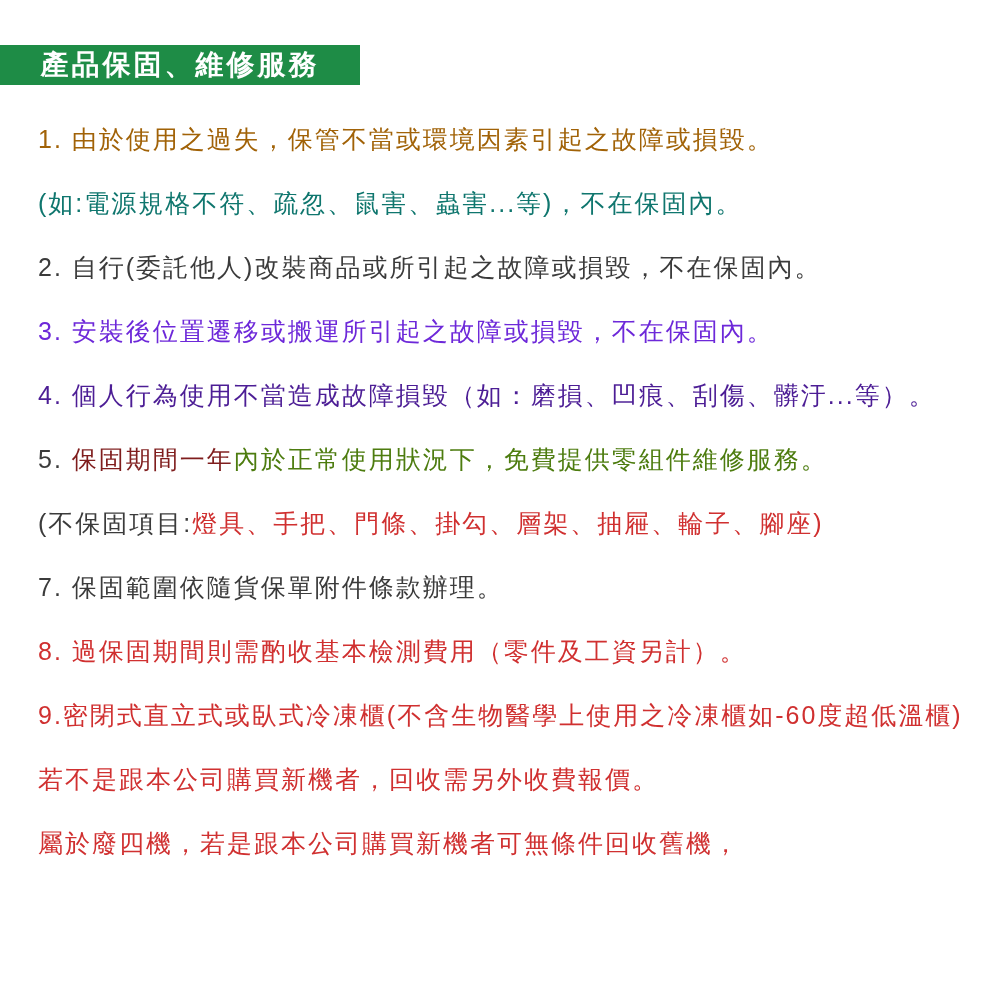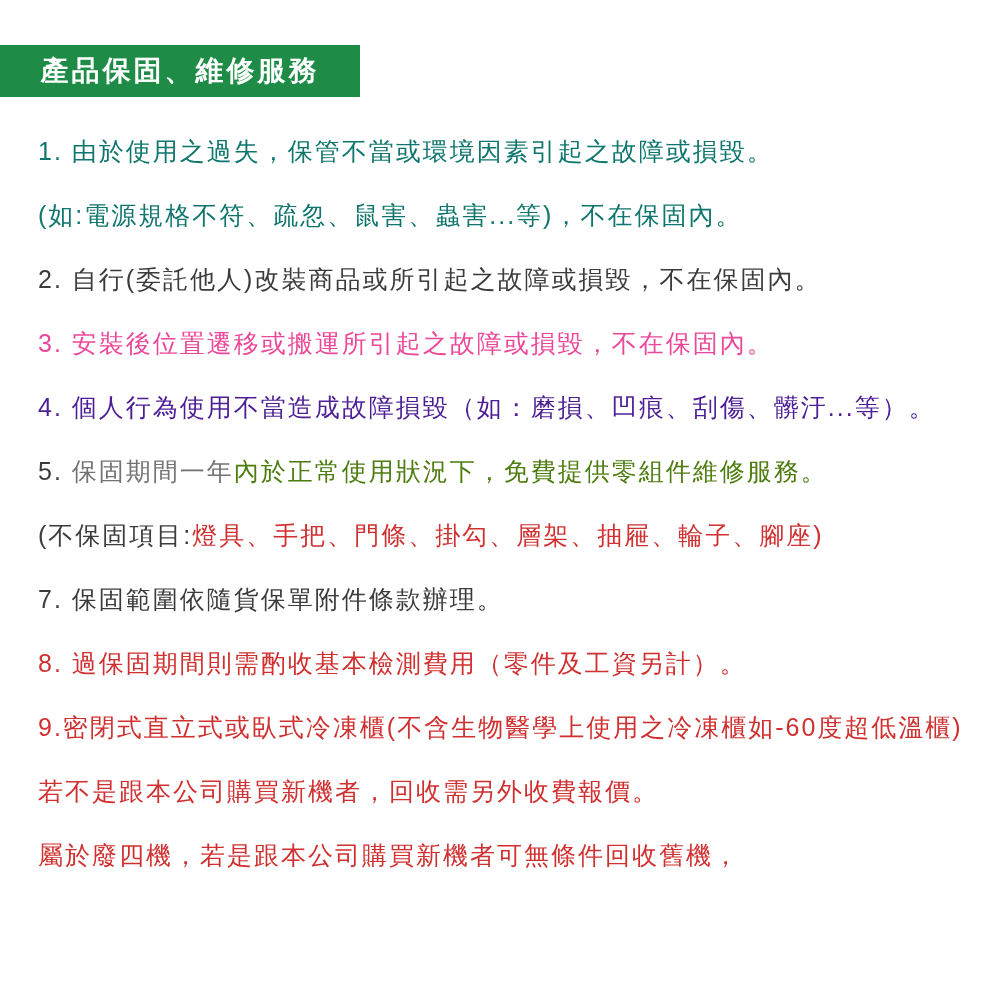--- a/index.html
+++ b/index.html
@@ -10,21 +10,21 @@
   body {
     width: 1000px;
     height: 1000px;
     background: #ffffff;
     overflow: hidden;
     font-family: "Liberation Sans", "DejaVu Sans", sans-serif;
   }
   .title-badge {
     margin-top: 45px;
     width: 360px;
-    height: 52px;
+    height: 40px;
     background: #1e8c46;
     display: flex;
     align-items: center;
     justify-content: center;
   }
   .title-badge-text {
     color: #ffffff;
     font-size: 28px;
     font-weight: 700;
     letter-spacing: 3px;
@@ -44,25 +44,25 @@
   .seg { white-space: nowrap; }
 </style>
 </head>
 <body style="background: rgb(255, 255, 255);">
 
 <div class="title-badge" style="background: rgb(30, 140, 70);">
   <span class="title-badge-text" style="color: rgb(255, 255, 255);">產品保固、維修服務</span>
 </div>
 
 <div class="terms">
-    <p class="term-line"><span class="seg" style="color: #0f766e;">1. 由於使用之過失，保管不當或環境因素引起之故障或損毀。</span></p>
+    <p class="term-line"><span class="seg" style="color: #a16207;">1. 由於使用之過失，保管不當或環境因素引起之故障或損毀。</span></p>
     <p class="term-line"><span class="seg" style="color: #0f766e;">(如:電源規格不符、疏忽、鼠害、蟲害...等)，不在保固內。</span></p>
     <p class="term-line"><span class="seg" style="color: rgb(59, 59, 59);">2. 自行(委託他人)改裝商品或所引起之故障或損毀，不在保固內。</span></p>
-    <p class="term-line"><span class="seg" style="color: #ec4899;">3. 安裝後位置遷移或搬運所引起之故障或損毀，不在保固內。</span></p>
+    <p class="term-line"><span class="seg" style="color: #6d28d9;">3. 安裝後位置遷移或搬運所引起之故障或損毀，不在保固內。</span></p>
     <p class="term-line"><span class="seg" style="color: #4c1d95;">4. 個人行為使用不當造成故障損毀（如：磨損、凹痕、刮傷、髒汙...等）。</span></p>
-    <p class="term-line"><span class="seg" style="color: rgb(59, 59, 59);">5. </span><span class="seg" style="color: #737373; margin-top: 32px;">保固期間一年</span><span class="seg" style="color: #4d7c0f;">內於正常使用狀況下，免費提供零組件維修服務。</span></p>
+    <p class="term-line"><span class="seg" style="color: rgb(59, 59, 59);">5. </span><span class="seg" style="color: #7f1d1d; margin-top: 32px;">保固期間一年</span><span class="seg" style="color: #4d7c0f;">內於正常使用狀況下，免費提供零組件維修服務。</span></p>
     <p class="term-line"><span class="seg" style="color: rgb(59, 59, 59);">(不保固項目:</span><span class="seg" style="color: rgb(208, 48, 48);">燈具、手把、門條、掛勾、層架、抽屜、輪子、腳座)</span></p>
     <p class="term-line"><span class="seg" style="color: rgb(59, 59, 59);">7. 保固範圍依隨貨保單附件條款辦理。</span></p>
     <p class="term-line"><span class="seg" style="color: rgb(208, 48, 48);">8. 過保固期間則需酌收基本檢測費用（零件及工資另計）。</span></p>
     <p class="term-line"><span class="seg" style="color: rgb(208, 48, 48);">9.密閉式直立式或臥式冷凍櫃(不含生物醫學上使用之冷凍櫃如-60度超低溫櫃)</span></p>
     <p class="term-line"><span class="seg" style="color: rgb(208, 48, 48);">若不是跟本公司購買新機者，回收需另外收費報價。</span></p>
     <p class="term-line"><span class="seg" style="color: rgb(208, 48, 48);">屬於廢四機，若是跟本公司購買新機者可無條件回收舊機，</span></p>
   </div>
 
 </body></html>

